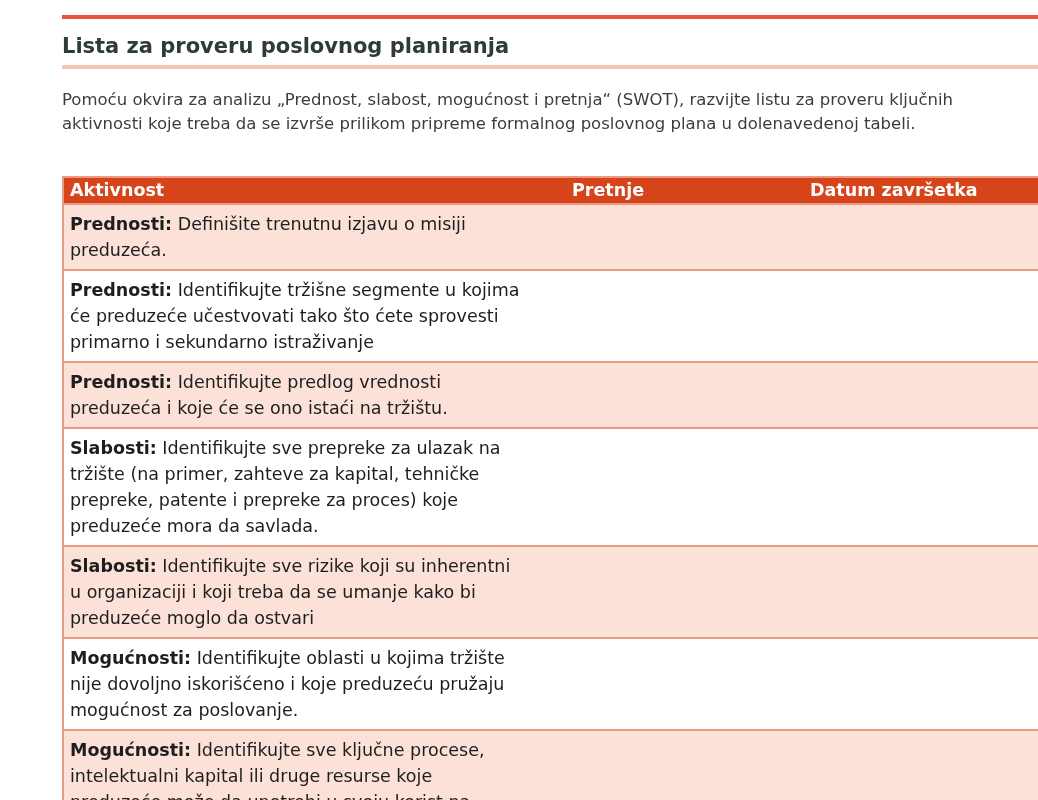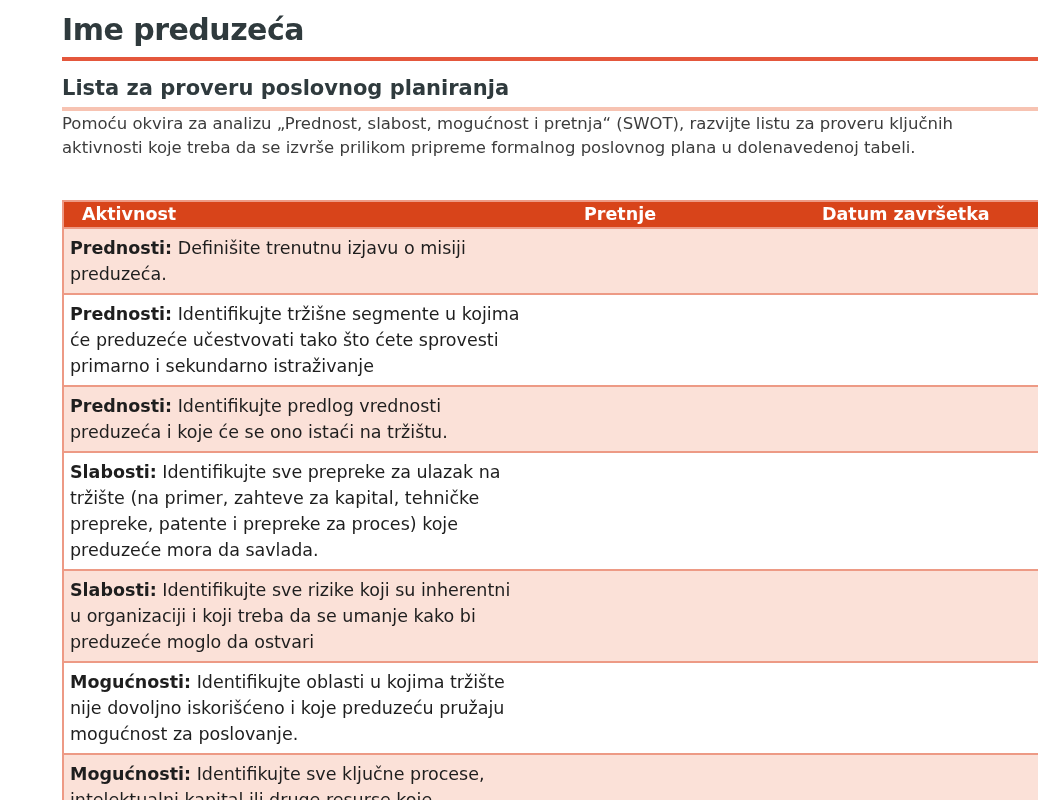--- a/index.html
+++ b/index.html
@@ -25,48 +25,47 @@
     margin:6px 0 0 0;font-size:30px;line-height:36px;font-weight:bold;
     color:var(--title-text);letter-spacing:-0.5px;
   }
   .rule-strong{height:4px;background:var(--title-rule);margin-top:9px;width:976px;}
   h2.subtitle{
     margin:15px 0 0 0;font-size:21px;line-height:24px;font-weight:bold;
     color:var(--title-text);
   }
   .rule-light{height:4px;background:var(--subtitle-rule);margin-top:7px;width:976px;}
   p.intro{
-    margin:1px 0 0 0;font-size:16.5px;line-height:24px;color:var(--body-text);
+    margin:19px 0 0 0;font-size:16.5px;line-height:24px;color:var(--body-text);
     max-width:915px;
   }
   table.checklist{
     border-collapse:collapse;table-layout:fixed;width:977px;margin-top:40px;
     font-size:17.5px;line-height:26px;color:var(--table-text);
     border:2px solid var(--border-color);
   }
   table.checklist tr{border-bottom:2px solid var(--border-color);}
   table.checklist th{
     background:var(--header-bg);color:var(--header-text);
     text-align:left;font-weight:bold;font-size:17.5px;line-height:23px;
-    padding:1px 18px;white-space:nowrap;overflow:hidden;
+    padding:1px 6px;white-space:nowrap;overflow:hidden;
   }
   table.checklist td{
     padding:6px 6px;vertical-align:top;
   }
   table.checklist td.activity-cell{padding-right:45px;}
   tr.row-pink td{background:var(--row-pink);}
   tr.row-white td{background:var(--row-white);}
   .act-label{font-weight:bold;}
 </style>
 </head>
 <body>
 
 <div class="page">
 
-  <h1 class="company">Ime preduzeća</h1>
   <div class="rule-strong"></div>
 
   <h2 class="subtitle">Lista za proveru poslovnog planiranja</h2>
   <div class="rule-light"></div>
 
   <p class="intro">Pomoću okvira za analizu „Prednost, slabost, mogućnost i pretnja“ (SWOT), razvijte listu za proveru ključnih aktivnosti koje treba da se izvrše prilikom pripreme formalnog poslovnog plana u dolenavedenoj tabeli.</p>
 
   <table class="checklist">
     <colgroup>
       <col style="width:503px">

